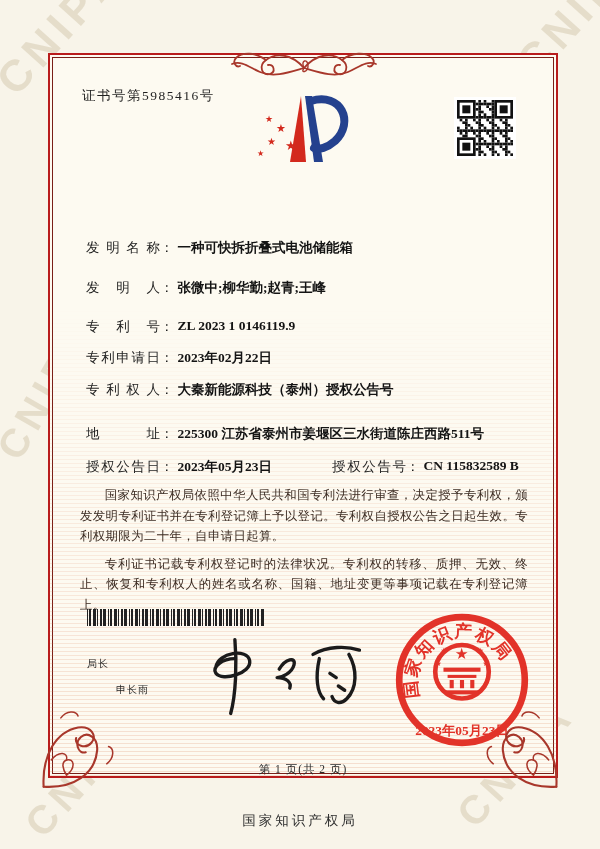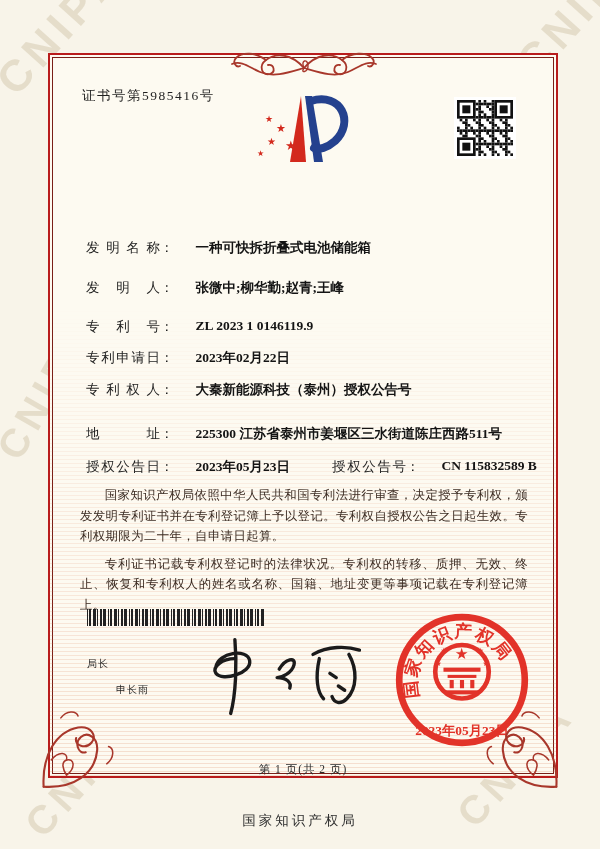--- a/index.html
+++ b/index.html
@@ -30,21 +30,21 @@
   .logo{position:absolute;left:195px;top:33px;width:120px;height:80px;}
   .qr{position:absolute;left:404px;top:42px;width:56px;height:56px;background:#fff;padding:3px;}
   .title{
     position:absolute;left:0;top:118px;width:100%;text-align:center;
     font-size:31px;font-weight:bold;letter-spacing:15px;text-indent:15px;color:#101010;
   }
   .fields{position:absolute;left:36px;top:184px;width:440px;font-size:13.5px;}
   .frow{position:absolute;left:0;white-space:nowrap;}
   .flabel{display:inline-block;width:74px;text-align:justify;text-align-last:justify;color:#1f1f1f;vertical-align:top;}
   .fcolon{display:inline-block;color:#1f1f1f;vertical-align:top;}
-  .fval{display:inline-block;font-weight:600;color:#141414;margin-left:22px;vertical-align:top;}
+  .fval{display:inline-block;font-weight:600;color:#141414;margin-left:4px;vertical-align:top;}
   .fval .l2{display:block;}
   .grant2{position:absolute;left:246px;top:0;white-space:nowrap;}
   .paras{
     position:absolute;left:30px;top:430px;width:448px;
     font-size:12.4px;line-height:1.66;text-align:justify;color:#3b2b22;letter-spacing:0.4px;
   }
   .paras p{margin:0 0 7px 0;text-indent:2em;}
   .barcode{position:absolute;left:37px;top:554px;width:178px;height:17px;}
   .signer{position:absolute;left:37px;font-size:10px;color:#1d1d1d;letter-spacing:1px;}
   .signer.t1{top:602px;} .signer.t2{top:628px;margin-left:29px;}

